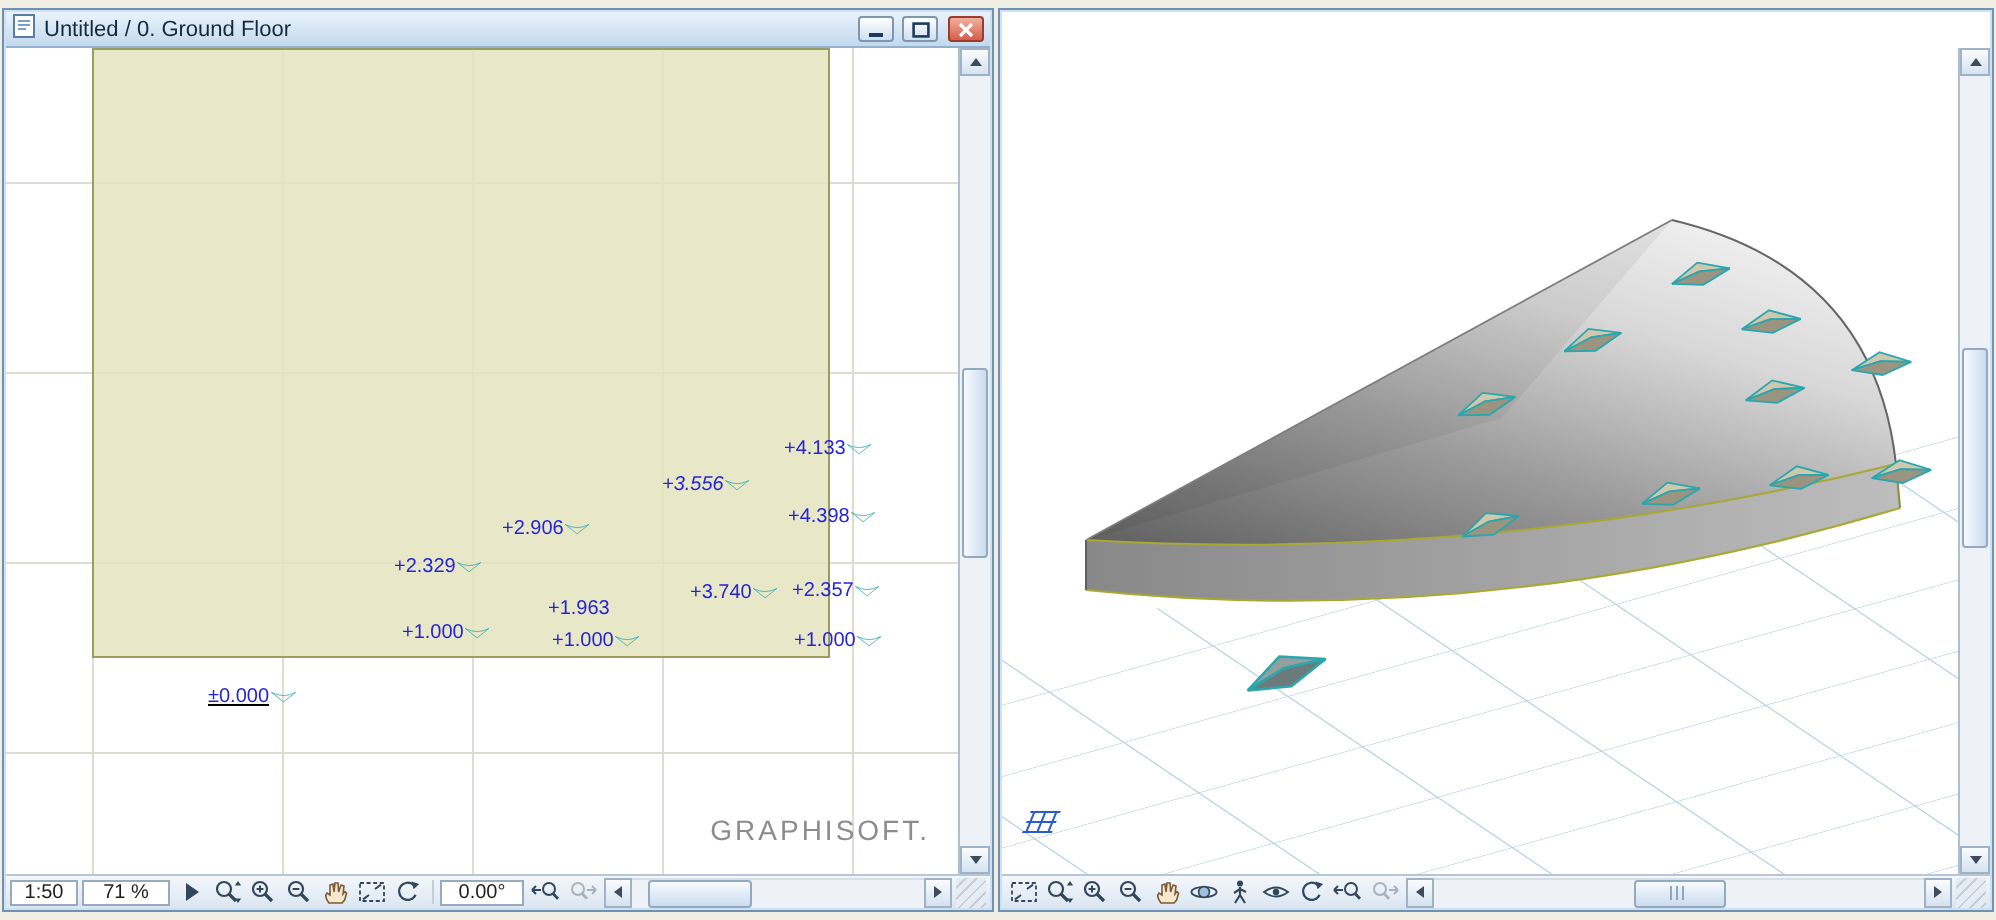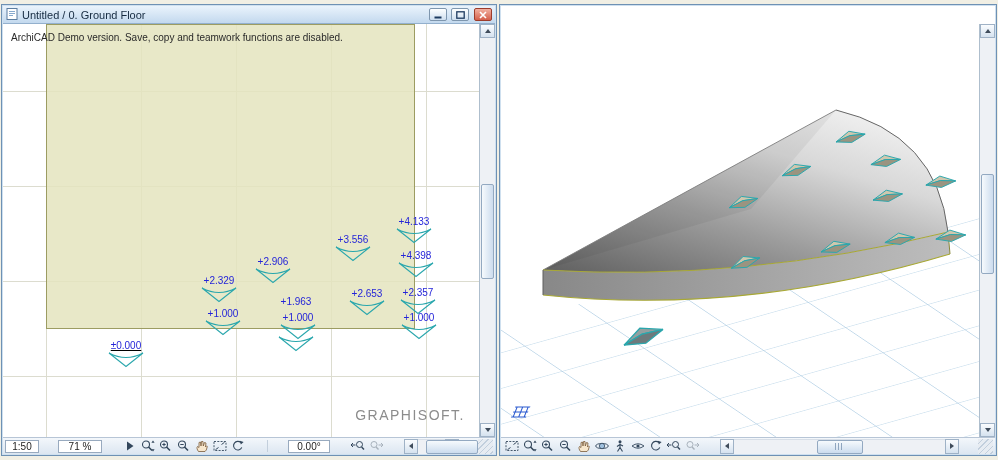--- a/index.html
+++ b/index.html
@@ -20,21 +20,21 @@
   .vscroll{position:absolute;top:19px;right:1px;width:15px;bottom:18px;background:#eef1f5}
   .varrow{position:absolute;left:0;width:15px;height:14px;background:linear-gradient(#fafcfe,#d5e2ef);
     border:1px solid #9fb2c6;display:flex;align-items:center;justify-content:center}
   .vthumb{position:absolute;left:1px;width:13px;background:linear-gradient(90deg,#f6fafd,#ccdcee);
     border:1px solid #93a9c1;border-radius:2px}
   .tri-up{width:0;height:0;border-left:3.5px solid transparent;border-right:3.5px solid transparent;border-bottom:4.5px solid #3f4c5b}
   .tri-dn{width:0;height:0;border-left:3.5px solid transparent;border-right:3.5px solid transparent;border-top:4.5px solid #3f4c5b}
   .tri-lf{width:0;height:0;border-top:3.5px solid transparent;border-bottom:3.5px solid transparent;border-right:4.5px solid #3f4c5b}
   .tri-rt{width:0;height:0;border-top:3.5px solid transparent;border-bottom:3.5px solid transparent;border-left:4.5px solid #3f4c5b}
 
-  .statusbar{position:absolute;left:1px;right:1px;bottom:1px;height:17px;display:flex;align-items:center;gap:19px;
+  .statusbar{position:absolute;left:1px;right:1px;bottom:1px;height:17px;display:flex;align-items:center;gap:2px;
     padding:0 2px;background:linear-gradient(#f3f7fb,#dce6f1);border-top:1px solid #b7c5d6;font-size:10px}
   .sfield{height:13px;background:#fff;border:1px solid #98aabf;font-size:10px;color:#1d1d1d;
     display:flex;align-items:center;justify-content:center;padding:0 3px;white-space:nowrap}
   .tbtn{width:18px;height:15px;display:flex;align-items:center;justify-content:center}
   .tgroup{display:flex;align-items:center}
   .vsep{width:1px;height:12px;background:#c3cfdc;margin:0 1px}
   .hscroll{flex:1;height:15px;display:flex;align-items:stretch}
   .harrow{width:14px;background:linear-gradient(#fafcfe,#d5e2ef);border:1px solid #9fb2c6;display:flex;align-items:center;justify-content:center}
   .htrack{flex:1;position:relative;background:#eef1f5;border-top:1px solid #d7dee7}
   .hthumb{position:absolute;top:0;height:100%;background:linear-gradient(#f6fafd,#ccdcee);
@@ -43,21 +43,21 @@
   .corner{width:15px;height:15px;background:repeating-linear-gradient(135deg,#e7ecf2 0 3px,#c2cfdd 3px 4px)}
 
   
   .plan-grid{position:absolute;inset:0;
     background-image:linear-gradient(to right,#dcdccf 1px,transparent 1px),linear-gradient(to bottom,#dcdccf 1px,transparent 1px);
     background-size:95px 95px;background-position:43px 67px}
   .roof-region{position:absolute;left:43px;top:0;width:369px;height:305px;
     background:rgba(228,228,190,0.85);border:1px solid #9c9c62}
   .demo-note{position:absolute;left:8px;top:8px;font-size:10px;color:#2a2a2a;white-space:nowrap}
   .watermark{position:absolute;right:14px;top:383px;font-size:14px;color:#8c8c8c;letter-spacing:1.5px}
-  .marker2d{position:absolute;display:flex;flex-direction:column;align-items:center;width:44px}
+  .marker2d{position:absolute;display:flex;flex-direction:row;align-items:center;width:44px}
   .marker2d .lbl{font-size:10px;line-height:11px;color:#2424d8;white-space:nowrap}
 
   
   .marker3d{position:absolute}
   .grid-origin{position:absolute;left:8px;bottom:12px}
 </style>
 </head>
 <body>
 
 <div class="screen">
@@ -84,21 +84,20 @@
       <button class="winbtn close">
           <svg width="8" height="8">
             <path d="M1,1 L7,7 M7,1 L1,7" stroke="#fff" stroke-width="1.6"></path>
           </svg>
         </button>
     </div>
 
     <div class="canvas">
       <div class="plan-grid"></div>
       <div class="roof-region"></div>
-      <div class="demo-note">ArchiCAD Demo version. Save, copy and teamwork functions are disabled.</div>
       <div style="position:absolute;inset:0">
           <div class="marker2d" style="left: 101px; top: 316px; text-decoration: underline;">
             <span class="lbl">±0.000</span>
             <svg width="38" height="17" viewBox="0 0 38 17">
               <path d="M2,2 Q19,11 36,2 L19,15.5 Z" fill="none" stroke="#2aa7ad" stroke-width="1.1"></path>
             </svg>
           </div>
           <div class="marker2d" style="left: 198px; top: 284px;">
             <span class="lbl">+1.000</span>
             <svg width="38" height="17" viewBox="0 0 38 17">
@@ -122,28 +121,28 @@
             <svg width="38" height="17" viewBox="0 0 38 17">
               <path d="M2,2 Q19,11 36,2 L19,15.5 Z" fill="none" stroke="#2aa7ad" stroke-width="1.1"></path>
             </svg>
           </div>
           <div class="marker2d" style="left: 273px; top: 288px;">
             <span class="lbl">+1.000</span>
             <svg width="38" height="17" viewBox="0 0 38 17">
               <path d="M2,2 Q19,11 36,2 L19,15.5 Z" fill="none" stroke="#2aa7ad" stroke-width="1.1"></path>
             </svg>
           </div>
-          <div class="marker2d" style="left: 328px; top: 210px;">
+          <div class="marker2d" style="left: 328px; top: 210px; font-style: italic;">
             <span class="lbl">+3.556</span>
             <svg width="38" height="17" viewBox="0 0 38 17">
               <path d="M2,2 Q19,11 36,2 L19,15.5 Z" fill="none" stroke="#2aa7ad" stroke-width="1.1"></path>
             </svg>
           </div>
           <div class="marker2d" style="left: 342px; top: 264px;">
-            <span class="lbl">+2.653</span>
+            <span class="lbl">+3.740</span>
             <svg width="38" height="17" viewBox="0 0 38 17">
               <path d="M2,2 Q19,11 36,2 L19,15.5 Z" fill="none" stroke="#2aa7ad" stroke-width="1.1"></path>
             </svg>
           </div>
           <div class="marker2d" style="left: 389px; top: 192px;">
             <span class="lbl">+4.133</span>
             <svg width="38" height="17" viewBox="0 0 38 17">
               <path d="M2,2 Q19,11 36,2 L19,15.5 Z" fill="none" stroke="#2aa7ad" stroke-width="1.1"></path>
             </svg>
           </div>

